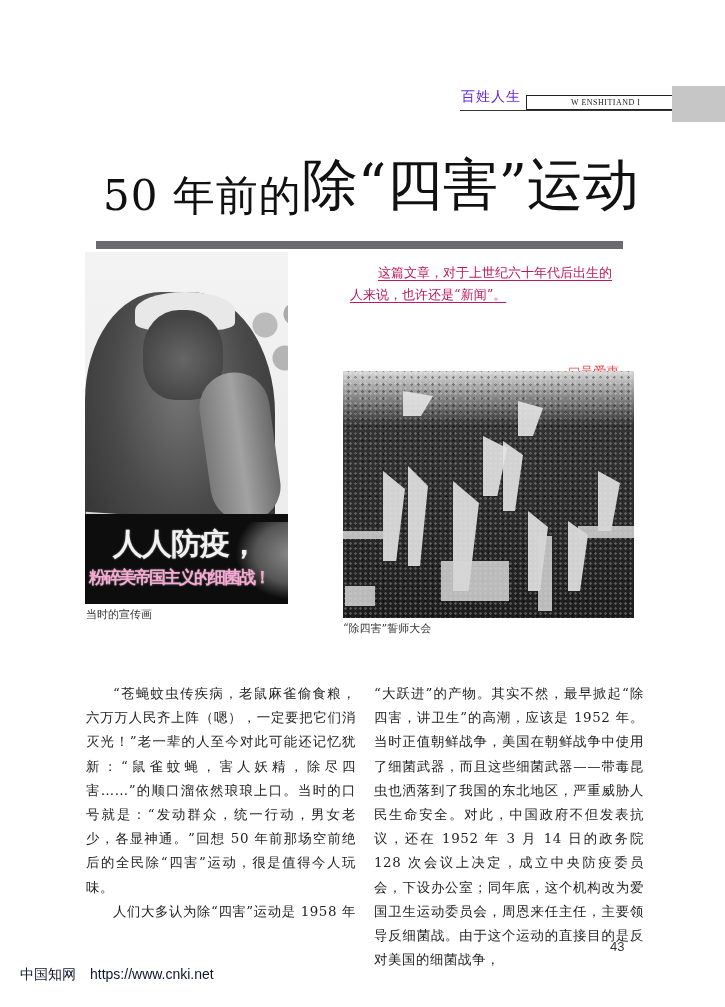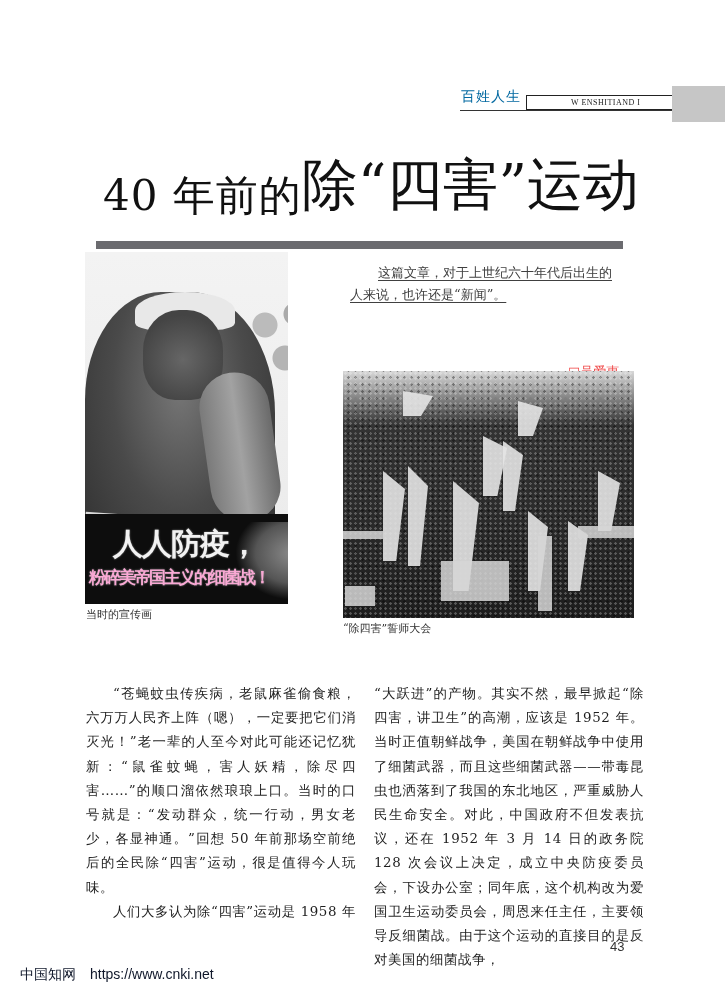--- a/index.html
+++ b/index.html
@@ -5,21 +5,21 @@
     html, body { margin: 0; padding: 0; background: #ffffff; }
     body {
       width: 725px; height: 1007px; position: relative; overflow: hidden;
       font-family: "DejaVu Serif", "Liberation Serif", serif;
       color: #1a1a1a;
     }
     .abs { position: absolute; }
 
     
     .section-label {
-      left: 461px; top: 88px; font-size: 14px; color: #0369a1; letter-spacing: 1px;
+      left: 461px; top: 88px; font-size: 14px; color: #6d28d9; letter-spacing: 1px;
     }
     .section-underline {
       left: 460px; top: 110px; width: 222px; height: 1px; background: #333;
     }
     .header-box {
       left: 526px; top: 95px; width: 199px; height: 15px;
       border-top: 1.5px solid #222; border-bottom: 1.5px solid #222; border-left: 1.5px solid #222;
       box-sizing: border-box;
     }
     .header-box-text {
@@ -37,21 +37,21 @@
     }
     .title-small { font-size: 42px; letter-spacing: 1px; vertical-align: bottom; }
     .title-big { font-size: 56px; letter-spacing: 0px; vertical-align: bottom; }
     .title-bar {
       left: 96px; top: 241px; width: 527px; height: 8px; background: #6b6b6f;
     }
 
     
     .lead {
       left: 350px; top: 262px; width: 272px; font-size: 13px; line-height: 22px;
-      text-indent: 28px; color: #404040;
+      text-indent: 28px; color: #be185d;
     }
     .lead span { text-decoration: underline; text-underline-offset: 3px; }
     .author {
       left: 568px; top: 336px; font-size: 13px; color: #ef4444; margin-top: 27px;
     }
 
     
     .poster {
       left: 85px; top: 252px; width: 203px; height: 352px; overflow: hidden;
       background: linear-gradient(180deg, #f3f3f3 0%, #eaeaea 100%);
@@ -157,21 +157,21 @@
 </head>
 <body>
 
 <div class="abs section-label">百姓人生</div>
 <div class="abs section-underline"></div>
 <div class="abs header-box"></div>
 <div class="abs header-box-text">W ENSHITIAND I</div>
 <div class="abs gray-block"></div>
 
 <div class="abs title">
-  <span class="title-small">40 年前的</span><span class="title-big">除“四害”运动</span>
+  <span class="title-small">50 年前的</span><span class="title-big">除“四害”运动</span>
 </div>
 <div class="abs title-bar"></div>
 
 <div class="abs lead">
   <span>这篇文章，对于上世纪六十年代后出生的人来说，也许还是“新闻”。</span>
 </div>
 <div class="abs author">□吴爱惠</div>
 
 <div class="abs poster">
   <div class="poster-crowd"></div>

